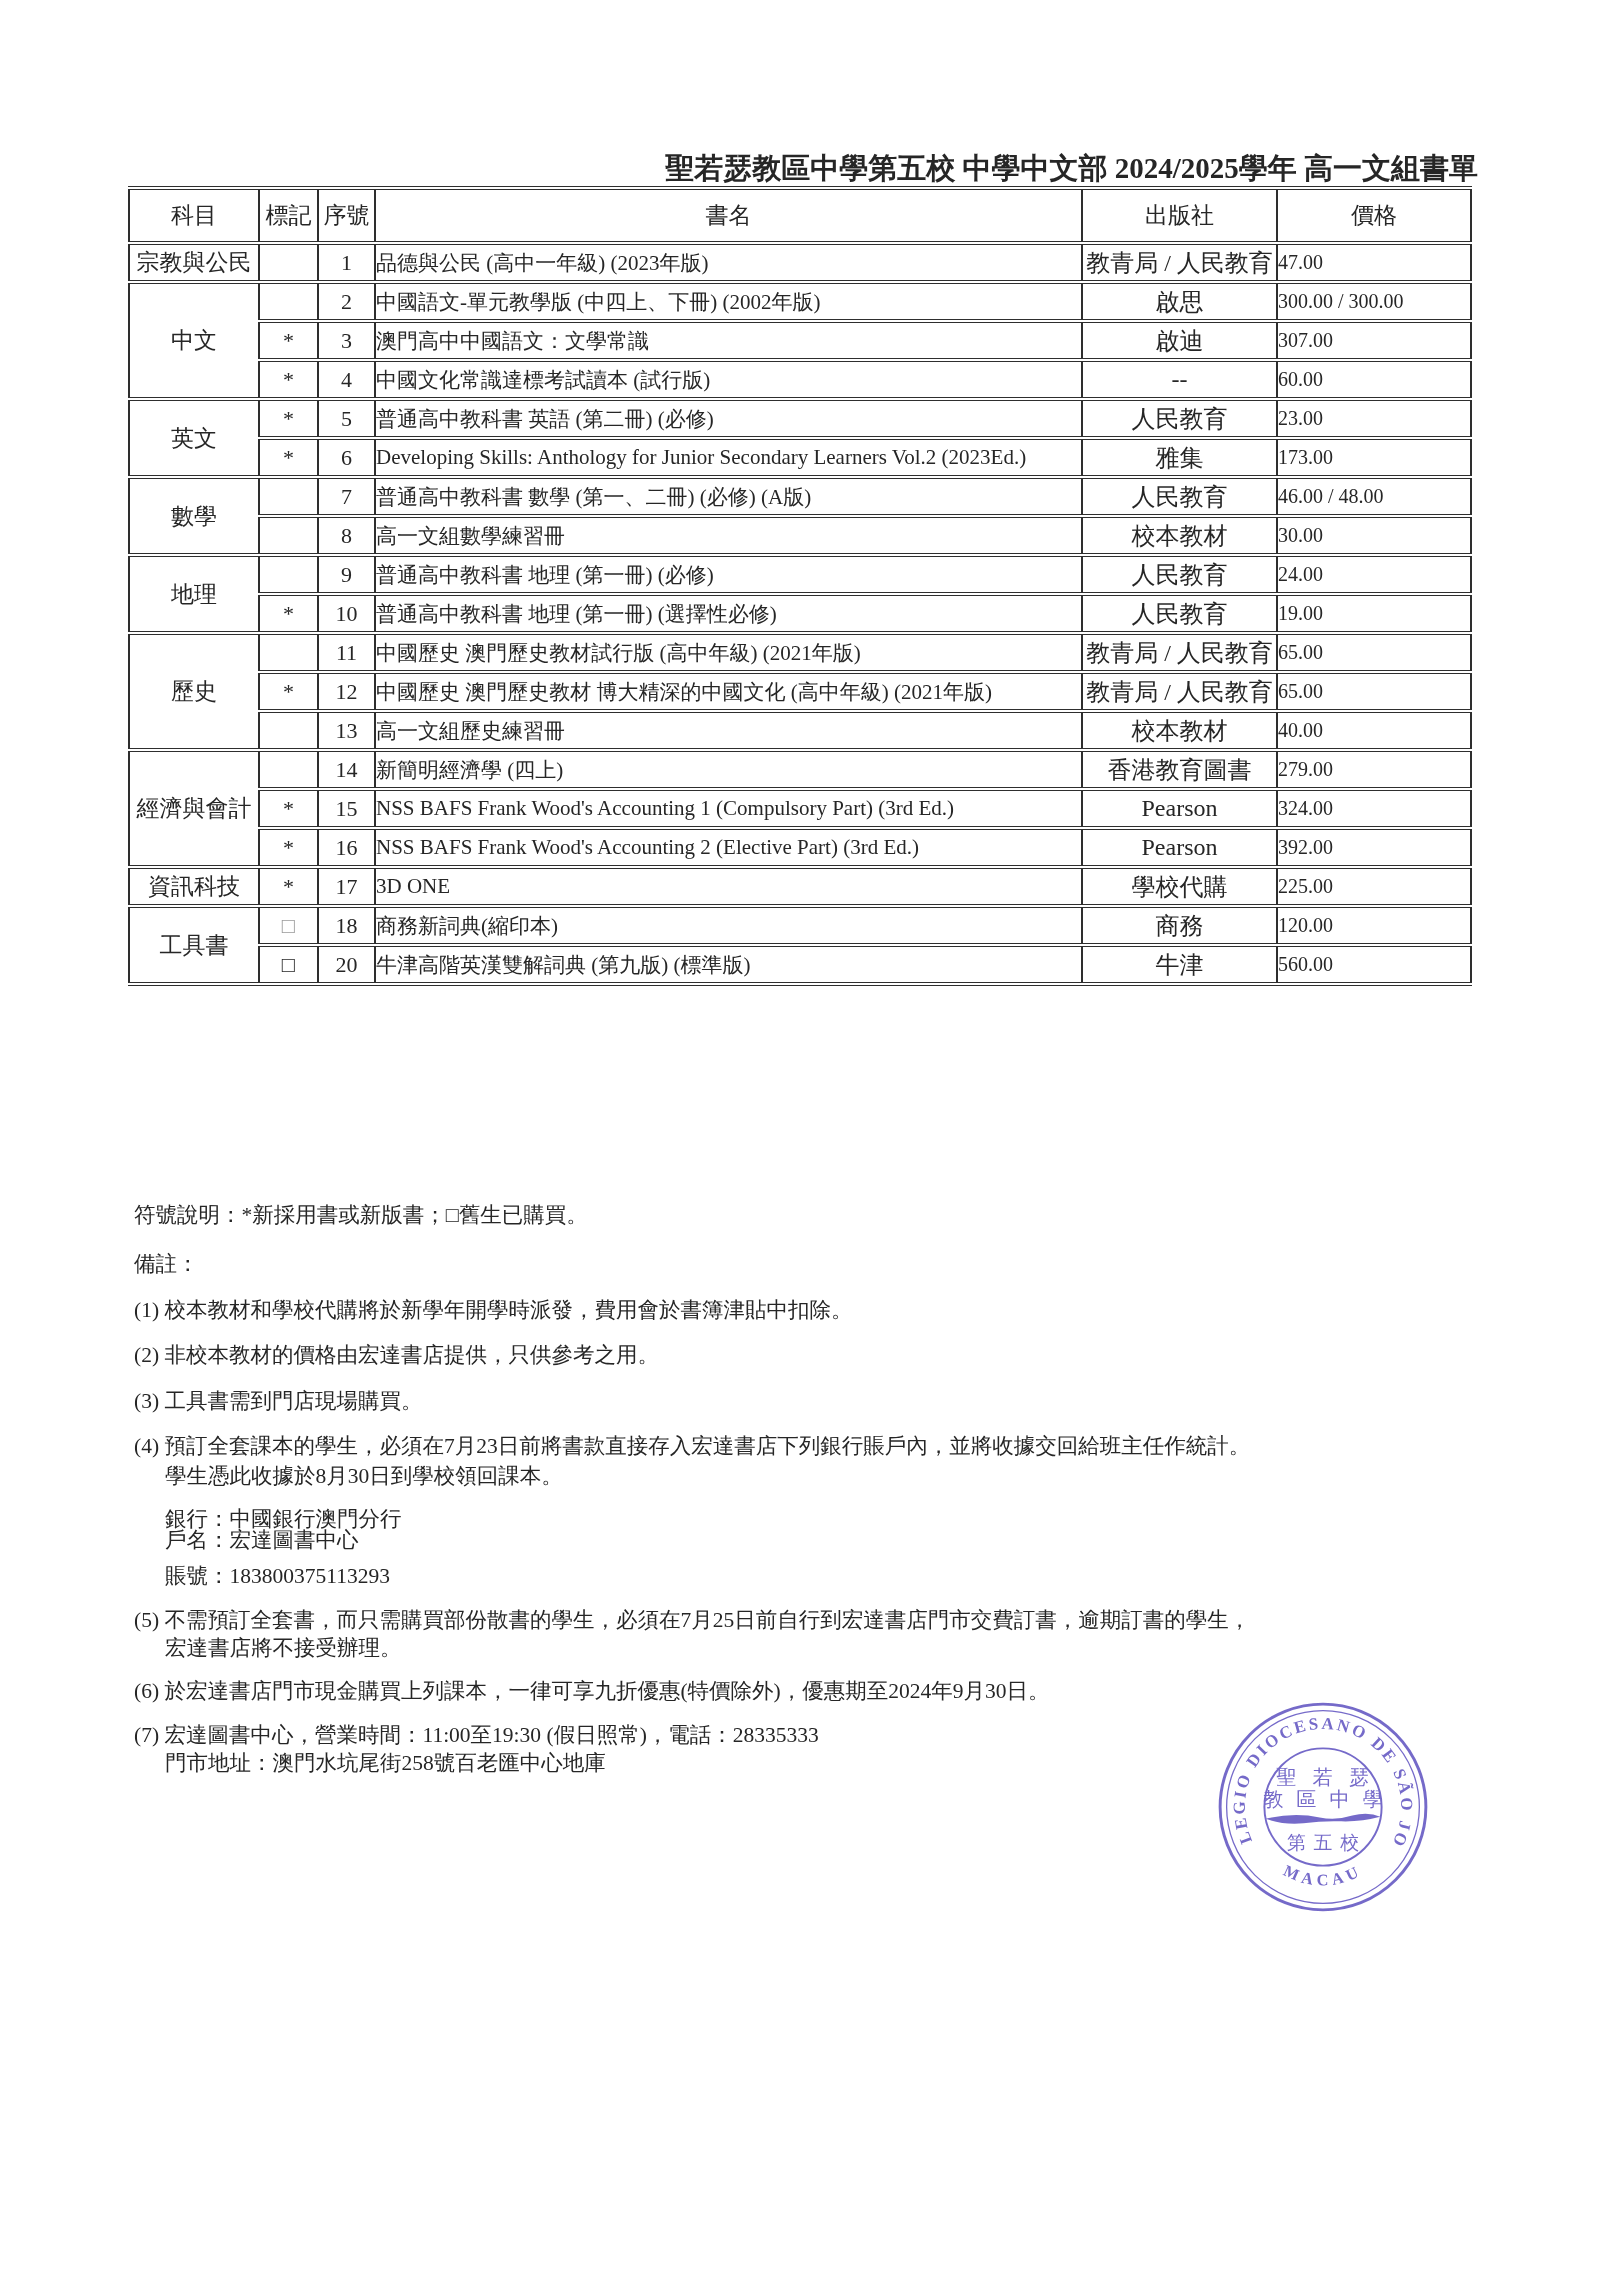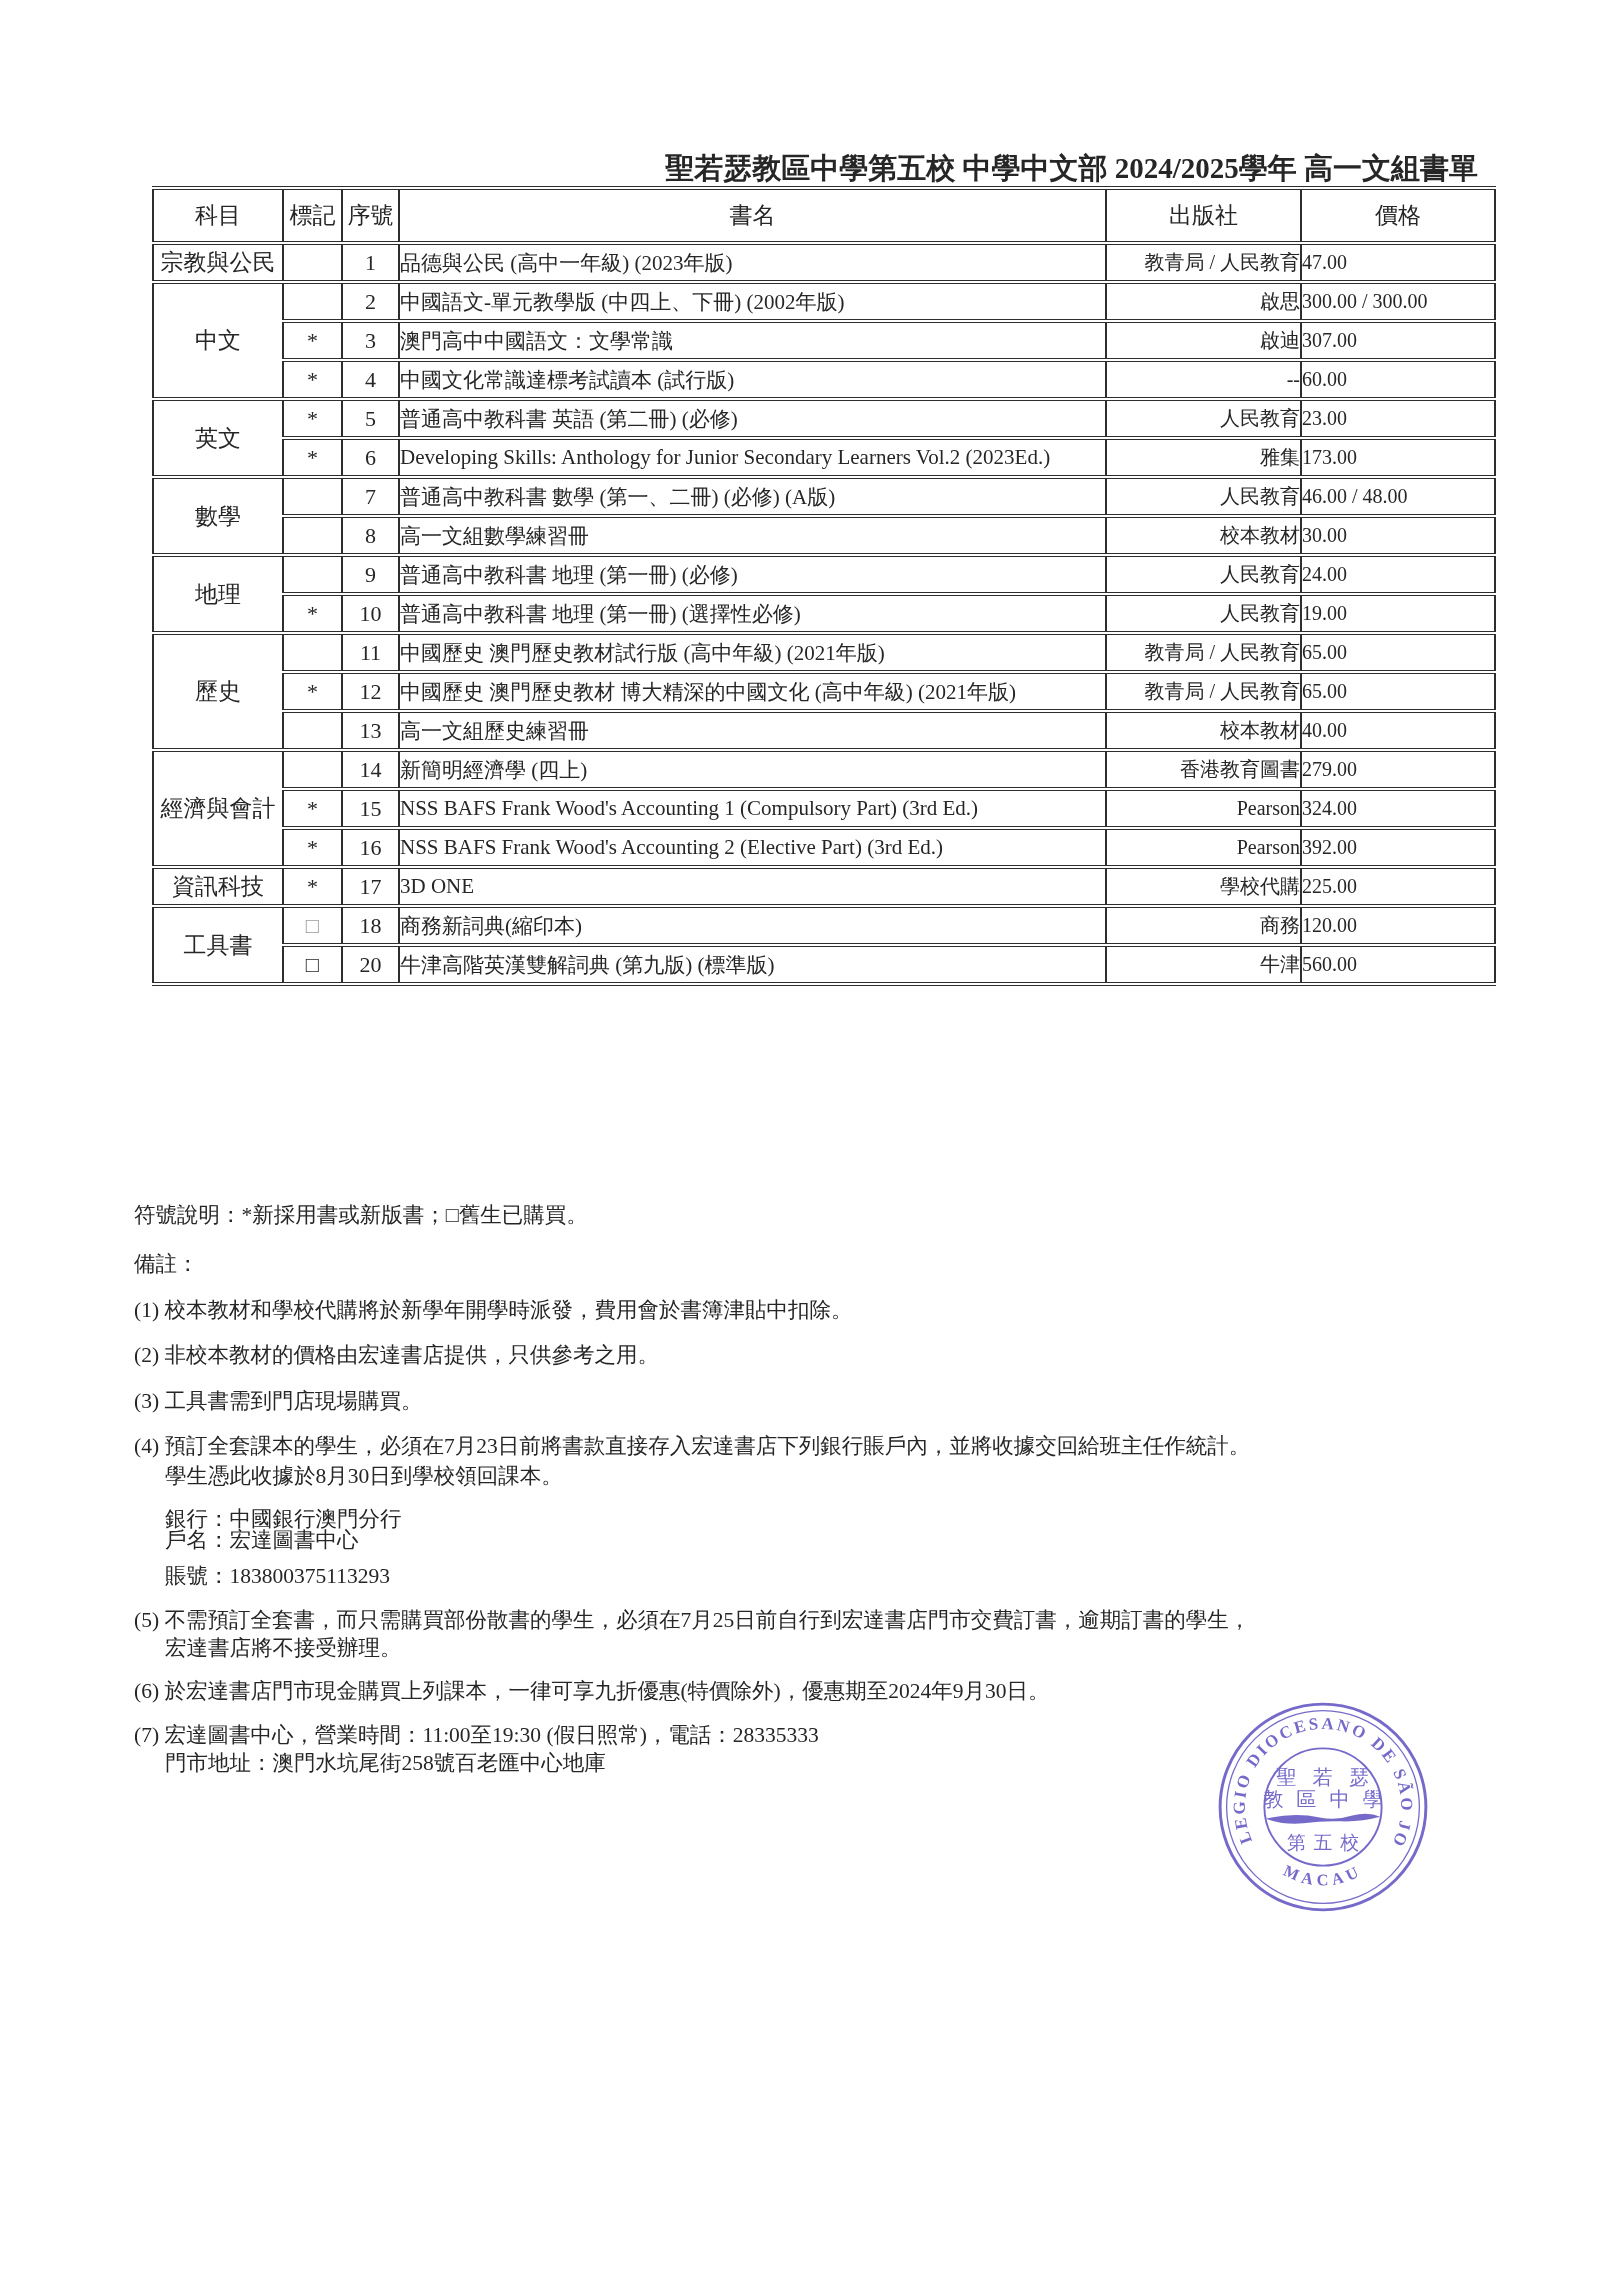--- a/index.html
+++ b/index.html
@@ -5,36 +5,36 @@
   html,body { margin:0; padding:0; }
   body {
     width:1616px; height:2284px; position:relative; background:#ffffff;
     font-family:"Liberation Serif","DejaVu Serif",serif; color:#262626;
   }
   .page-title {
     position:absolute; top:149px; left:136px; width:1342px;
     text-align:right; font-size:29px; font-weight:bold; white-space:nowrap;
   }
   table.booklist {
-    position:absolute; top:186px; left:152px; width:1342px;
+    position:absolute; top:186px; left:128px; width:1342px;
     border-collapse:collapse; table-layout:fixed;
   }
   table.booklist th, table.booklist td {
     border-top:4.6px double #2e2e2e; border-bottom:4.6px double #2e2e2e;
     border-left:2px solid #2e2e2e; border-right:2px solid #2e2e2e;
     padding:0; overflow:hidden; white-space:nowrap;
   }
   table.booklist thead tr { height:55px; }
   table.booklist tbody tr { height:39px; }
   th.hdr { font-size:23px; font-weight:normal; text-align:center; }
   td.subj  { text-align:center; font-size:23px;margin-top:48px; }
   td.mark  { text-align:center; font-size:22px; }
   td.no    { text-align:center; font-size:22px; }
   td.book  { text-align:left; font-size:21px; padding-left:7.8px; }
-  td.pub   { text-align:right; font-size:20px; }
+  td.pub   { text-align:center; font-size:24px; }
   td.price { text-align:left; font-size:20px; }
   td.mark-faint { color:#9a9a9a; }
   .symbol-note {
     position:absolute; left:134px; top:1200px; font-size:21.5px; white-space:nowrap;
   }
   .remarks { position:absolute; left:134px; top:1224px; width:1453px; height:541px; font-size:21.5px;margin-top:25px; }
   .remarks .ln { position:absolute; left:0; white-space:nowrap; }
   .remarks .indent { left:31px; }
   .stamp { position:absolute; left:1211px; top:1693px; width:224px; height:228px; opacity:0.92; }
   .stamp text { font-family:"Liberation Serif","DejaVu Serif",serif; }

